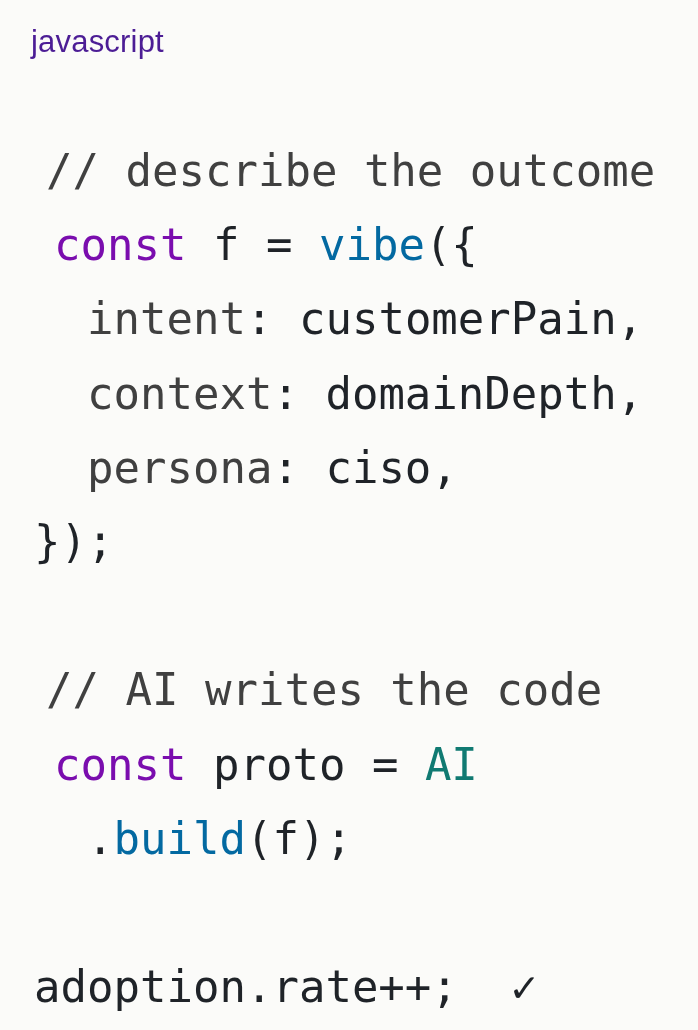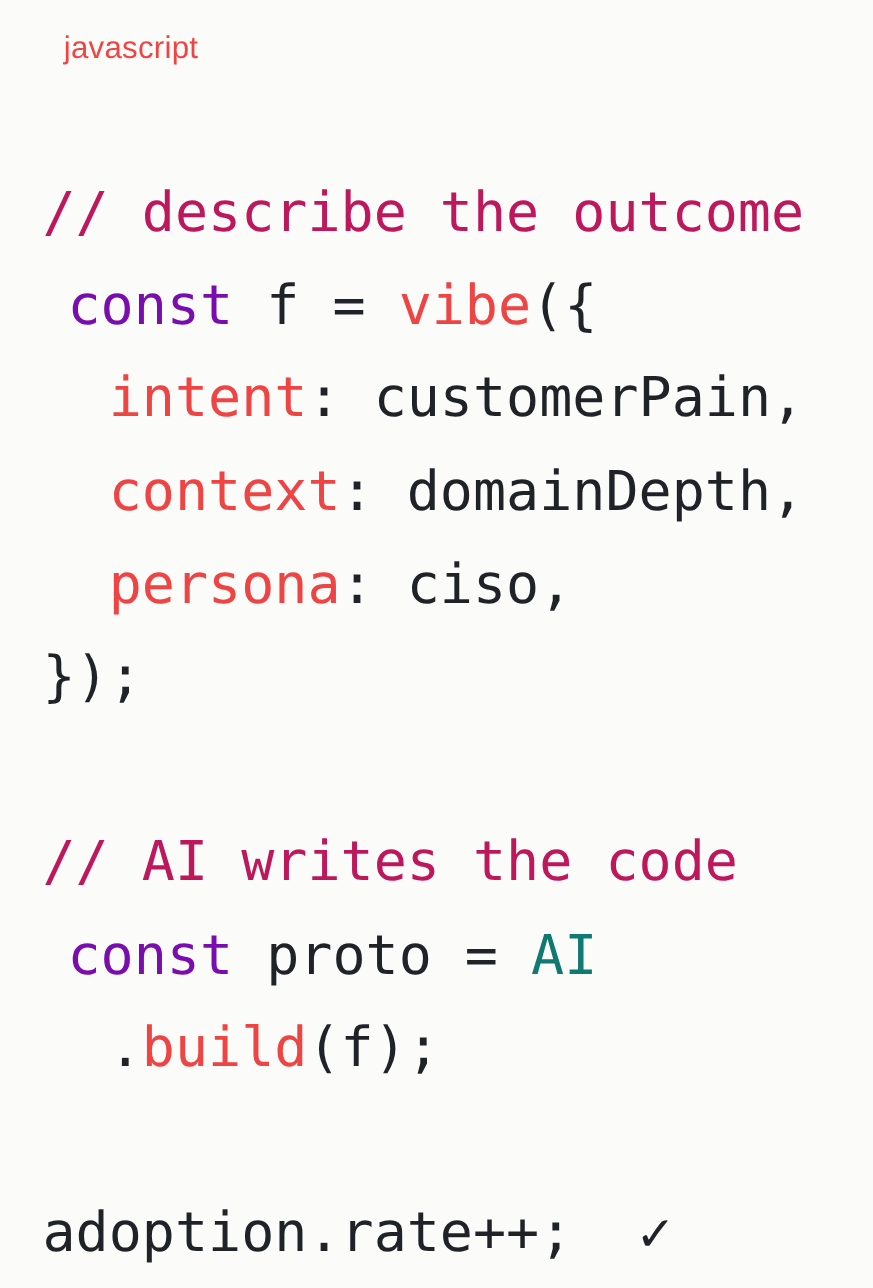--- a/index.html
+++ b/index.html
@@ -2,39 +2,39 @@
 <html><head>
 <meta charset="utf-8">
 <style>
   html, body { margin: 0; padding: 0; }
   body {
     width: 698px; height: 1030px; overflow: hidden;
     background: #fbfbf9;
     position: relative;
   }
   .lang-label {
-    position: absolute; left: 51px; top: 24px;
+    position: absolute; left: 31px; top: 24px;
     font-family: "Liberation Sans", sans-serif;
-    font-size: 25px; color: #ef4444;
+    font-size: 31px; color: #4c1d95;
     letter-spacing: 0.2px;
   }
   .code {
     position: absolute; left: 34px; top: 134px;
     margin: 0;
     font-family: "DejaVu Sans Mono", "Liberation Mono", monospace;
     font-size: 44px;
     line-height: 74.2px;
     color: #1f2328;
     white-space: pre;
   }
   .line { display: block; height: 74.2px; }
-  .c-comment { color: #be185d; }
+  .c-comment { color: #404040; margin-left: 12px; }
   .c-keyword { color: #7a0dae; margin-left: 20px; }
-  .c-func { color: #ef4444; }
-  .c-prop { color: #ef4444; }
+  .c-func { color: #0369a1; }
+  .c-prop { color: #404040; }
   .c-class { color: #107a72; margin-top: 16px; }
   .c-plain { color: #1f2328; }
   .check { color: #1f2328; }
 </style>
 </head>
 <body>
 
 <div>
   <div class="lang-label">javascript</div>
   <pre class="code"><span class="line"><span class="c-comment">// describe the outcome</span></span><span class="line"><span class="c-keyword">const</span><span class="c-plain"> f = </span><span class="c-func">vibe</span><span class="c-plain">({</span></span><span class="line"><span class="c-plain">  </span><span class="c-prop">intent</span><span class="c-plain">: customerPain,</span></span><span class="line"><span class="c-plain">  </span><span class="c-prop">context</span><span class="c-plain">: domainDepth,</span></span><span class="line"><span class="c-plain">  </span><span class="c-prop">persona</span><span class="c-plain">: ciso,</span></span><span class="line"><span class="c-plain">});</span></span><span class="line"><span class="c-plain"></span></span><span class="line"><span class="c-comment">// AI writes the code</span></span><span class="line"><span class="c-keyword">const</span><span class="c-plain"> proto = </span><span class="c-class">AI</span></span><span class="line"><span class="c-plain">  .</span><span class="c-func">build</span><span class="c-plain">(f);</span></span><span class="line"><span class="c-plain"></span></span><span class="line"><span class="c-plain">adoption.rate++;  </span><span class="check">✓</span></span></pre>

